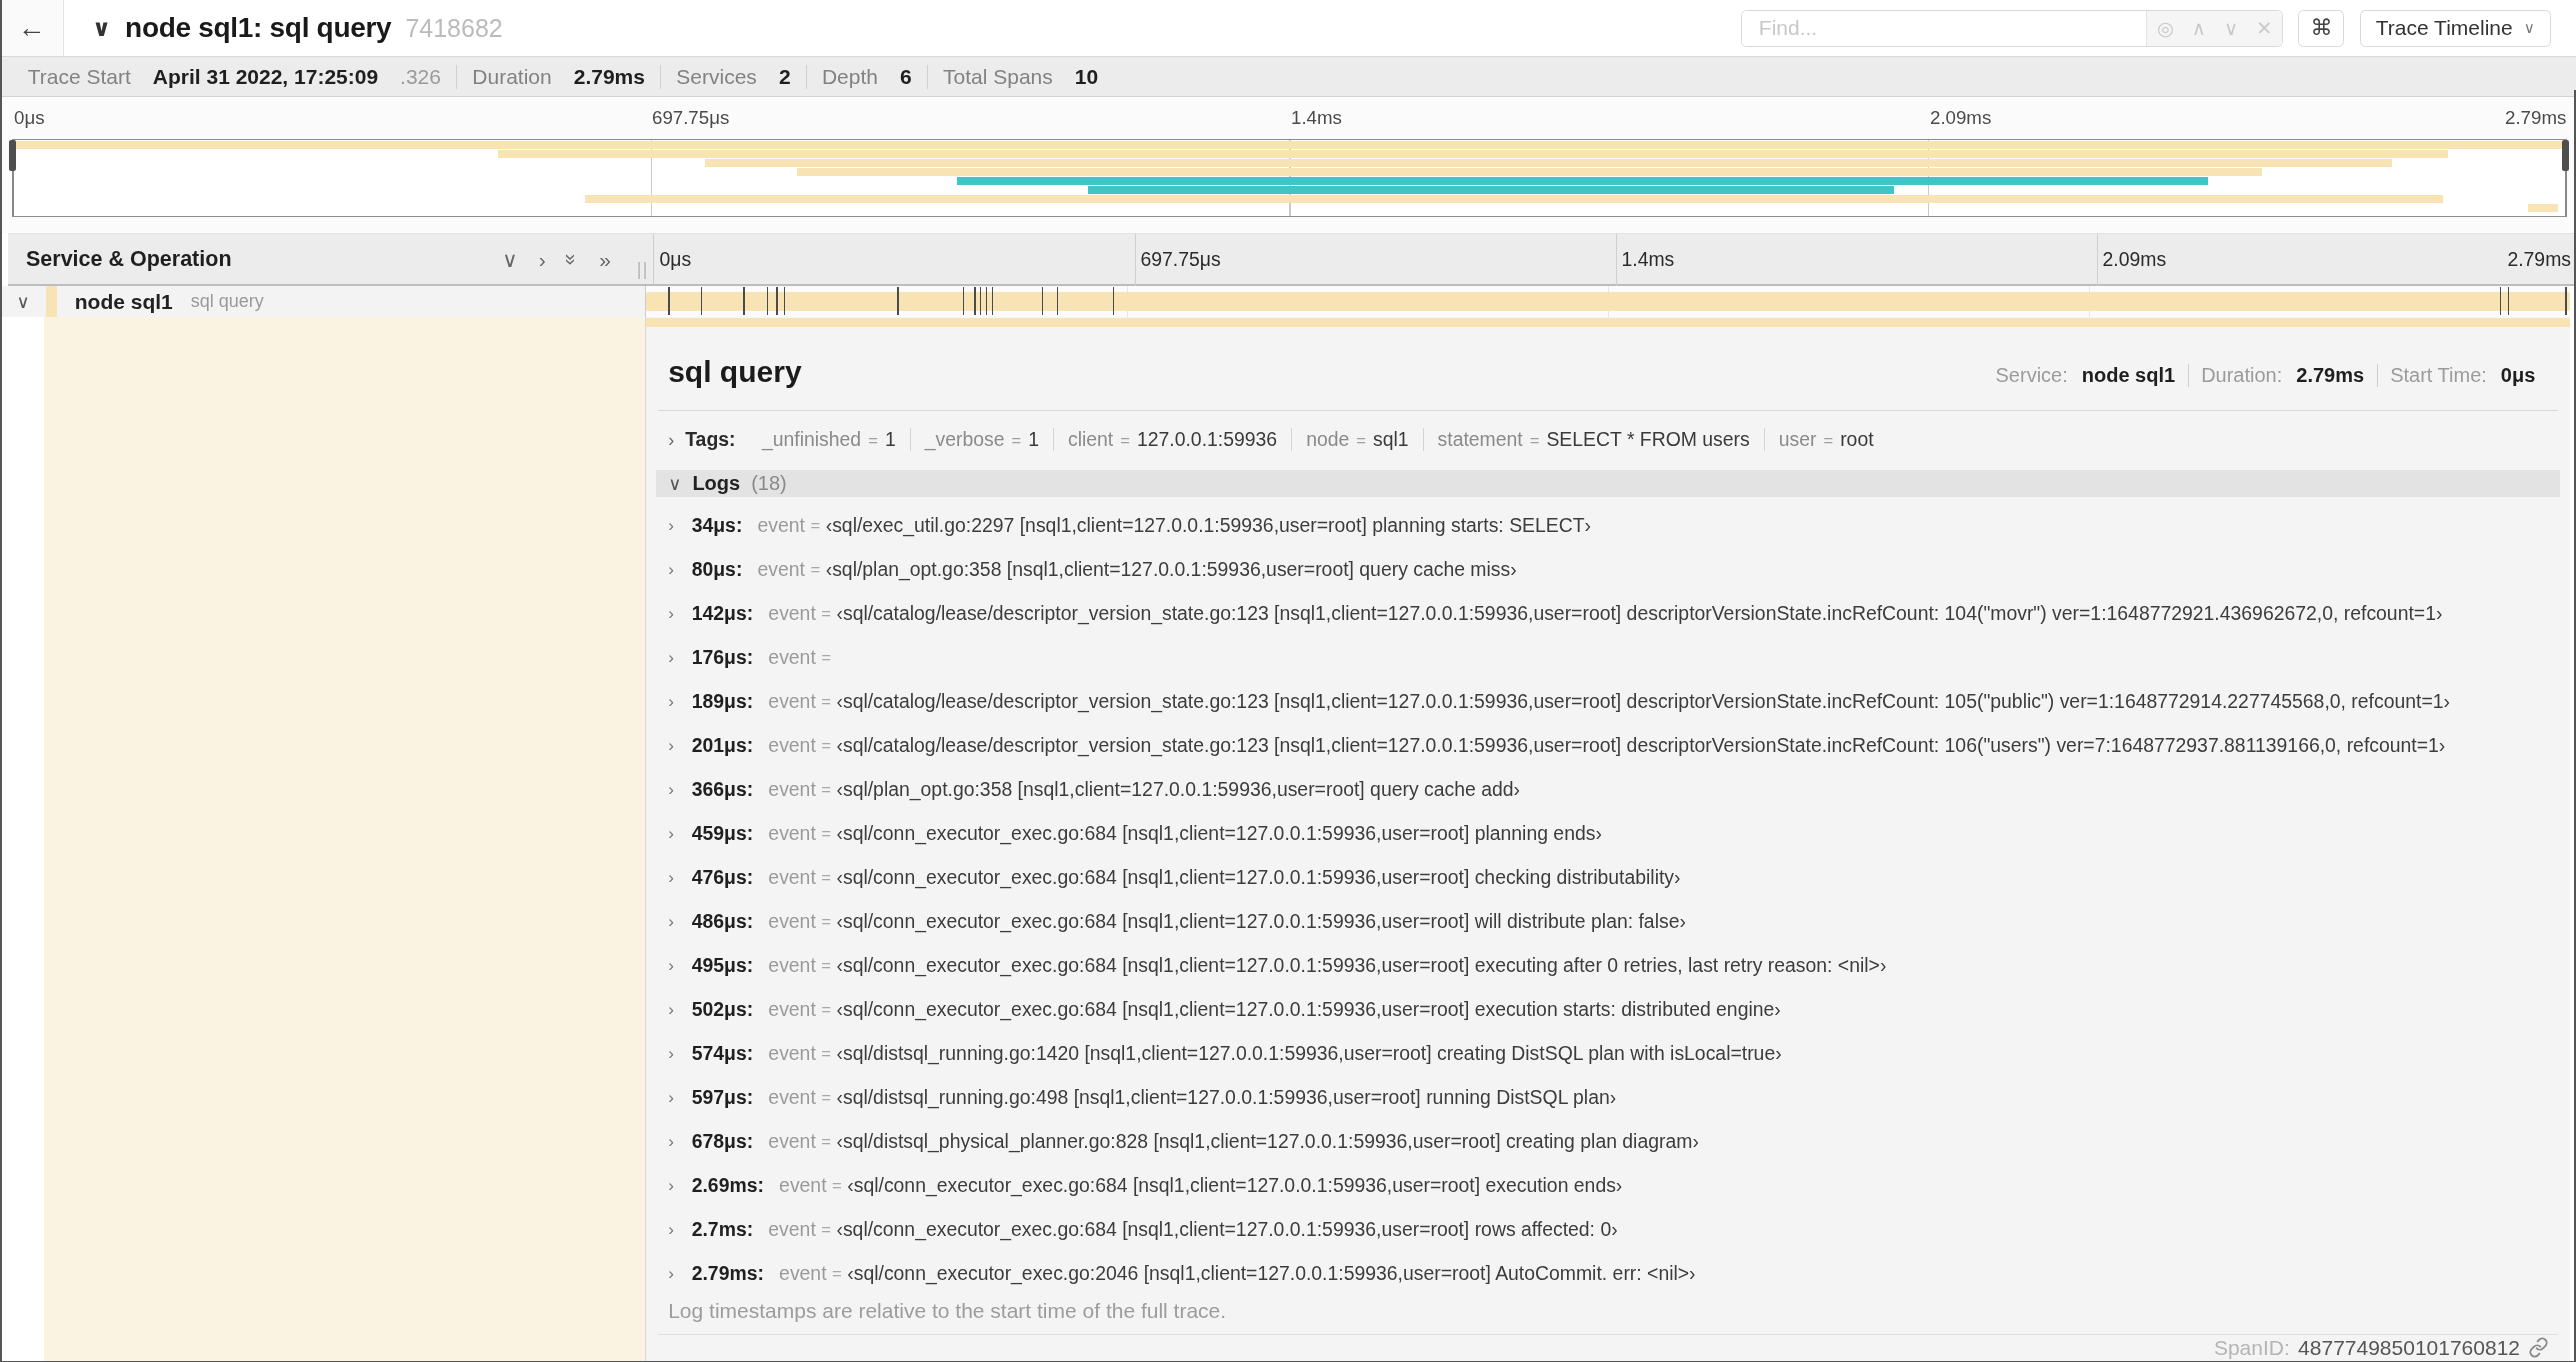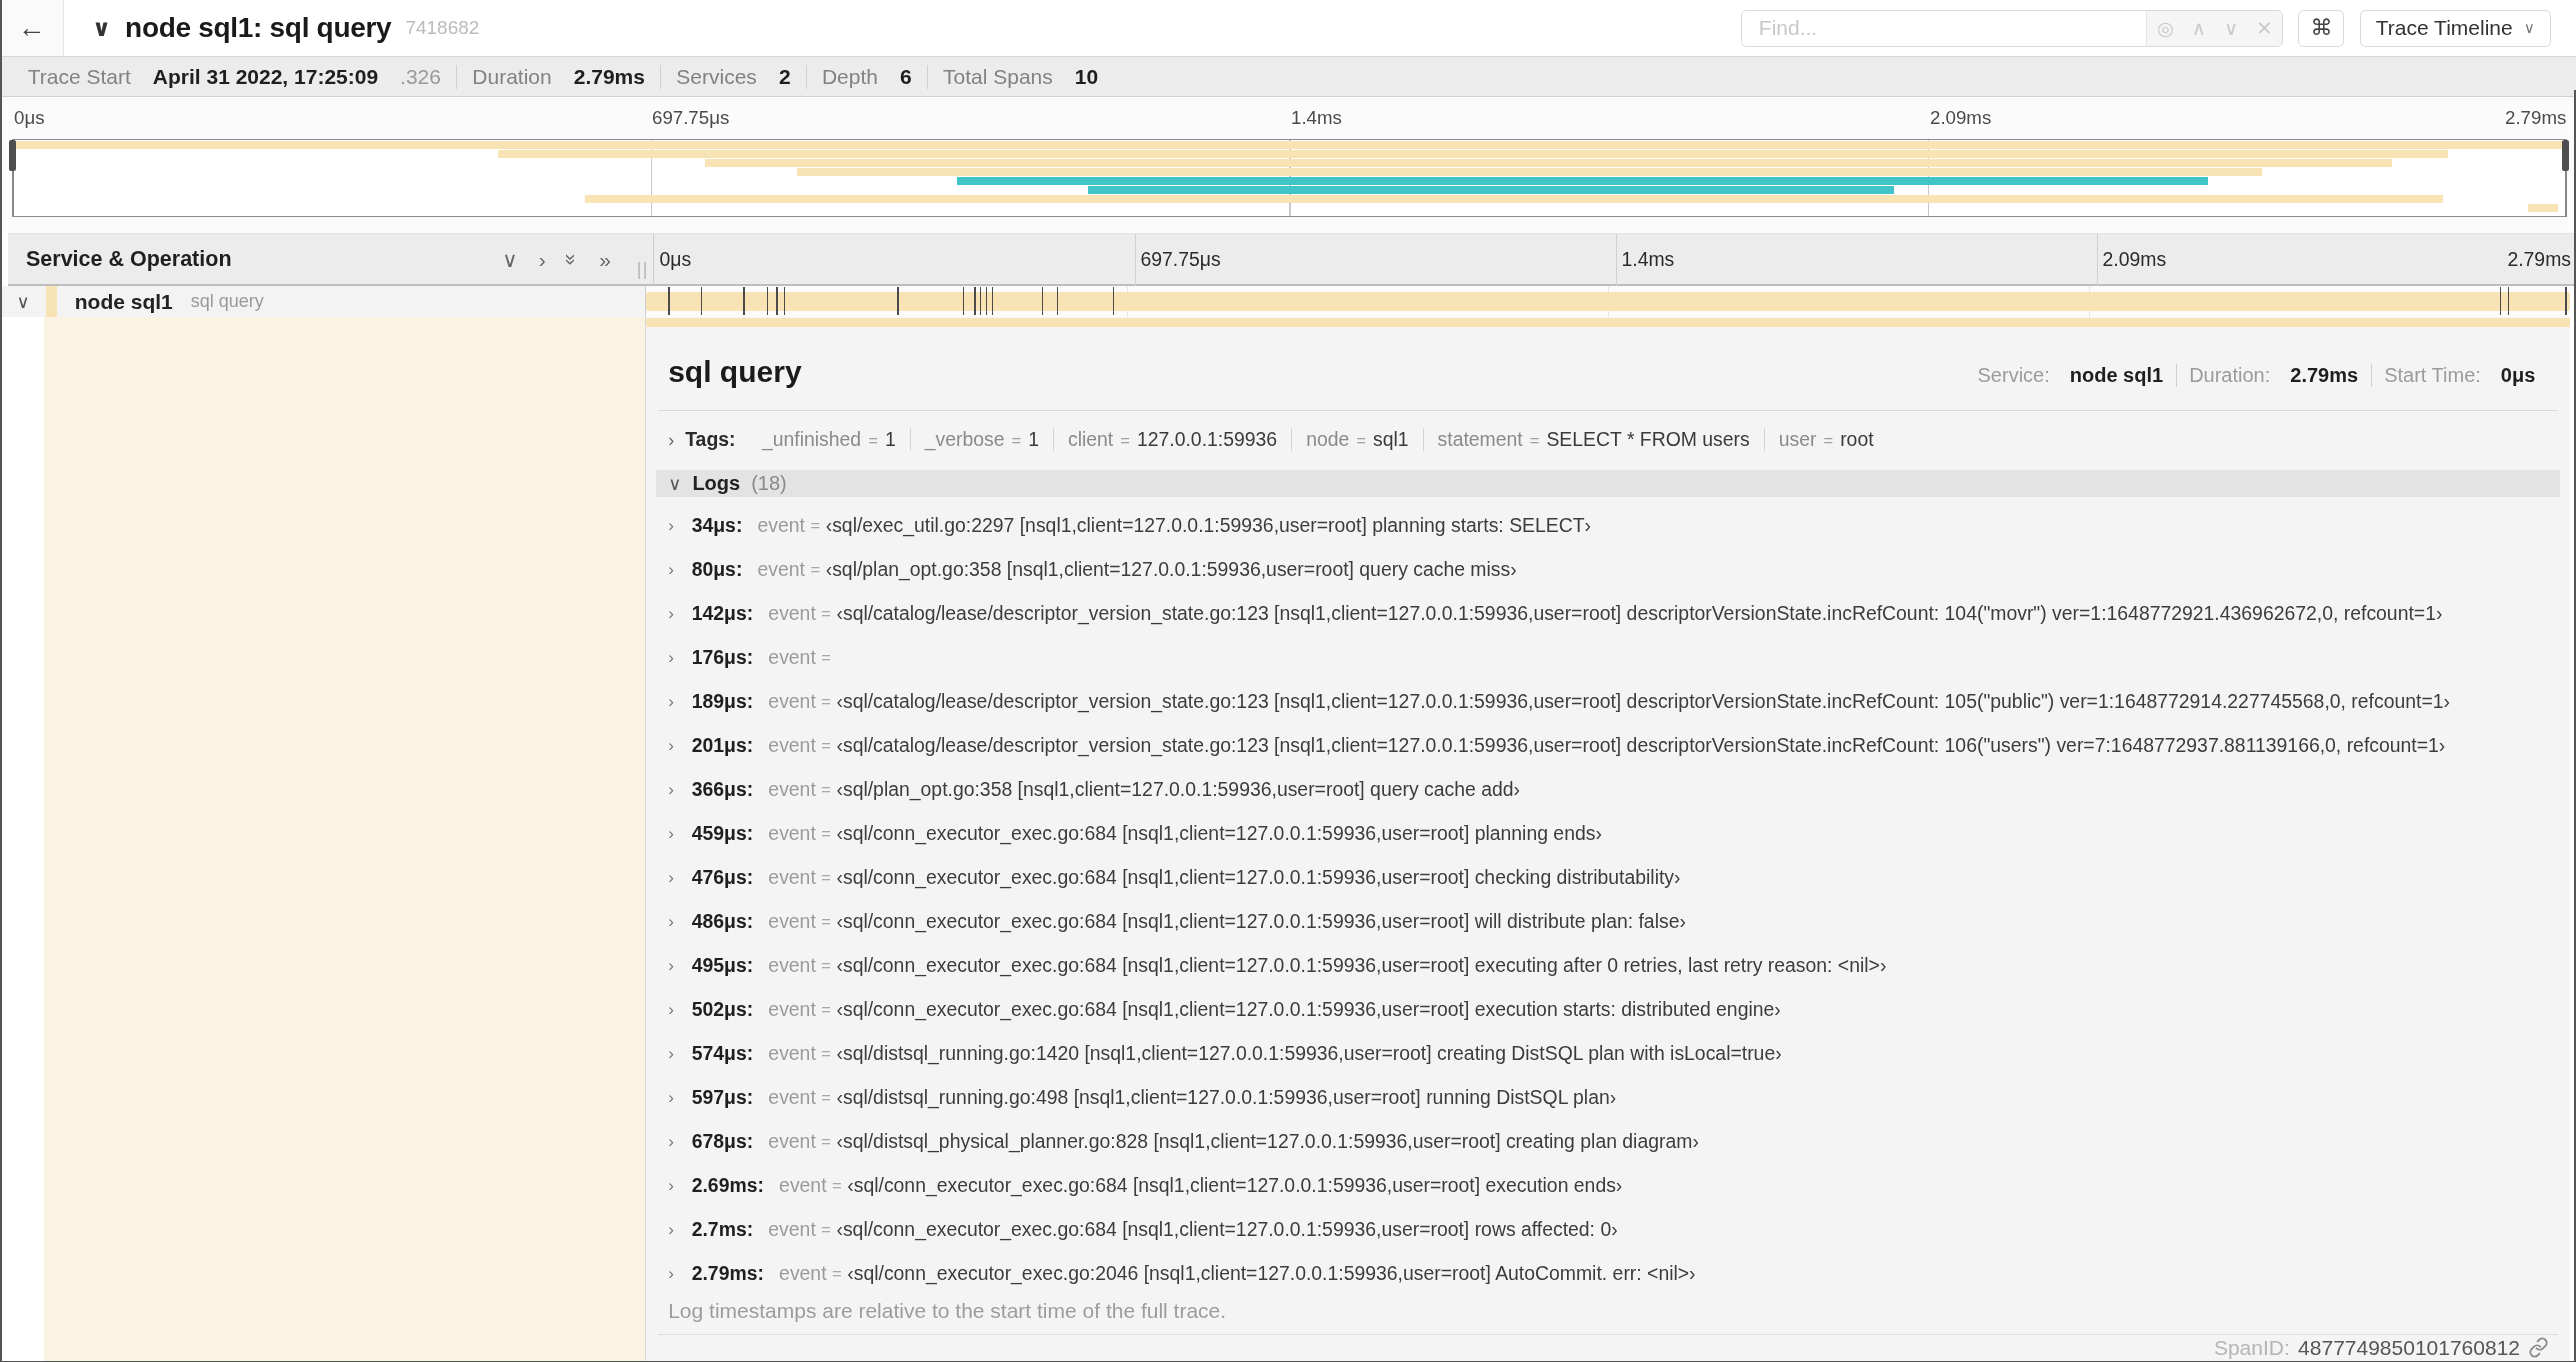--- a/index.html
+++ b/index.html
@@ -12,21 +12,21 @@
   #edge-bottom { left:0; right:0; bottom:0; height:2.1px; }
 
   
   #top { position:absolute; left:0; top:0; width:100%; height:57px; background:#fff;
     border-bottom:1.4px solid #d8d8d8; display:flex; align-items:center; }
   .back { width:64px; height:100%; background:#fafafa; border-right:1.4px solid #e4e4e4;
     display:flex; align-items:center; justify-content:center; font-size:28px; color:#444; cursor:pointer; }
   .titlewrap { display:flex; align-items:center; margin-left:28px; gap:14px; flex:1; min-width:0; }
   .tchev { font-size:23.5px; font-weight:bold; color:#333; }
   h1.ttl { font-size:28px; font-weight:bold; color:#1a1a1a; letter-spacing:-0.3px; }
-  .tid { font-size:19px; color:#bbb; font-weight:normal; }
+  .tid { font-size:25px; color:#bbb; font-weight:normal; }
   .controls { display:flex; align-items:center; gap:15.2px; margin-right:25px; }
   .findgroup { display:flex; height:37px; border:1.4px solid #d9d9d9; border-radius:5.5px; overflow:hidden; background:#fff;gap:16px; }
   .findgroup input { border:none; outline:none; width:388px; padding:0 16.6px; font-size:21px;
     font-family:inherit; color:#444; background:#fff; }
   .findgroup input::placeholder { color:#c8c8c8; }
   .findicons { display:flex; align-items:center; background:#f5f5f5; border-left:1.4px solid #e4e4e4; padding:0 9.7px; gap:18px; }
   .findicons span { font-size:19.4px; color:#c9c9c9; }
   .sqbtn { height:37px; min-width:46px; border:1.4px solid #d9d9d9; border-radius:5.5px; background:#fff;
     font-size:22px; color:#444; display:flex; align-items:center; justify-content:center; padding:0 8.3px; cursor:pointer; font-family:inherit; }
   .ddbtn { height:37px; border:1.4px solid #d9d9d9; border-radius:5.5px; background:#fff; display:flex;
@@ -83,21 +83,21 @@
   
   #detail { position:absolute; left:0; top:317px; width:100%; bottom:2.1px; background:#fff; }
   .dleft { position:absolute; left:0; top:0; width:646px; height:100%; background:#fff; }
   .cream { position:absolute; left:44px; right:0; top:0; bottom:0; border-right:1.4px solid #d9d9d9; }
   .dright { position:absolute; left:646px; width:1924px; top:0; bottom:0; background:#f4f4f4; }
   .accentbar { position:absolute; left:0; right:0; top:1.4px; height:9px; }
   .card { position:absolute; left:0; right:0; top:10.4px; bottom:0; padding:0 9.7px; display:flex; flex-direction:column; }
   .dheader { display:flex; align-items:baseline; justify-content:space-between; margin-top:28px; padding:0 12.5px; }
   .dtitle { font-size:30px; font-weight:bold; color:#1b1b1b; }
   .dmeta { display:flex; align-items:baseline; font-size:20px; }
-  .meta-item { display:flex; gap:20px; padding:0 12.5px; align-items:baseline; }
+  .meta-item { display:flex; gap:14px; padding:0 12.5px; align-items:baseline; }
   .meta-item + .meta-item { border-left:1.4px solid #cfcfcf; }
   .meta-label { color:#9b9b9b; }
   .meta-value { color:#1f1f1f; font-weight:bold; }
   .hdiv { border-top:1.4px solid #d9d9d9; margin:21px 2.8px 0 2.8px; }
   .tagsrow { display:flex; align-items:baseline; margin-top:16.6px; padding:0 12.5px; font-size:19.4px; flex-wrap:nowrap; cursor:pointer; }
   .tchev2 { color:#666; font-size:18px; margin-right:11px; }
   .tagslabel { font-weight:bold; color:#2a2a2a; margin-right:12.5px; }
   .tag { display:flex; gap:7px; padding:0 14px; align-items:baseline; white-space:nowrap; }
   .tag + .tag { border-left:1.4px solid #d4d4d4; }
   .tag .k { color:#8a8a8a;text-align:right; }

